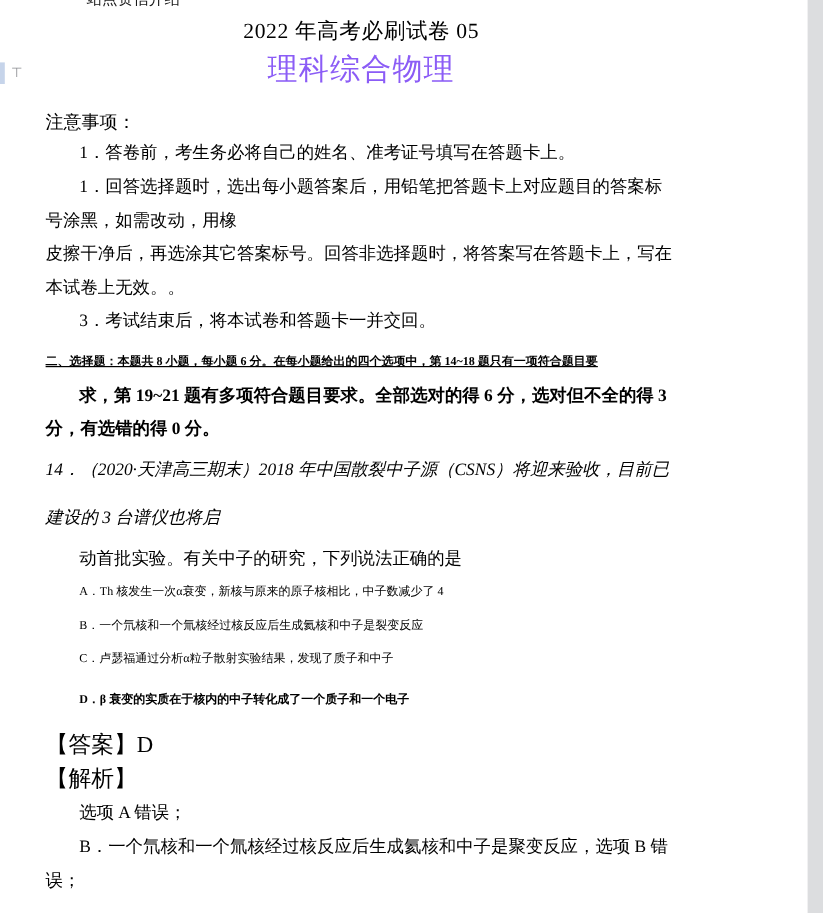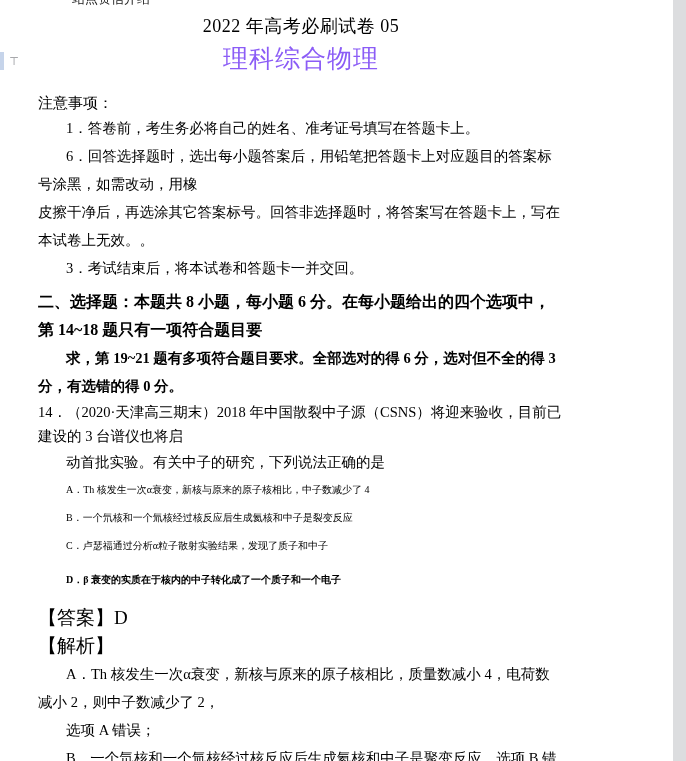--- a/index.html
+++ b/index.html
@@ -114,39 +114,41 @@
     text-indent: 28px;
   }
   .notice-item-cont {
     font-size: 14.5px;
     line-height: 28px;
     margin: 0;
     text-indent: 0;
   }
 
   .section-rule {
-    font-size: 16px;
+    font-size: 10px;
     line-height: 28px;
     font-weight: bold;
     margin: 6px 0 0 0;
     text-indent: 0;
+    text-decoration: underline;
   }
   .section-rule-cont {
     font-size: 14.5px;
     line-height: 28px;
     font-weight: bold;
     margin: 0;
     text-indent: 28px;
   }
 
   .question-line {
     font-size: 14.5px;
-    line-height: 24px;
-    margin: 0;
-    text-indent: 0;
+    line-height: 40px;
+    margin: 0;
+    text-indent: 0;
+    font-style: italic;
   }
   .question-cont {
     font-size: 14.5px;
     line-height: 28px;
     margin: 0;
     text-indent: 28px;
   }
   .choice-line {
     font-size: 10px;
     line-height: 28px;
@@ -191,21 +193,21 @@
   <div id="doc-body">
 
     <div class="title-main">2022 年高考必刷试卷 05</div>
 
     <div class="title-sub">理科综合物理</div>
 
     <div class="notice-heading">注意事项：</div>
 
     <div class="notice-item">1．答卷前，考生务必将自己的姓名、准考证号填写在答题卡上。</div>
 
-    <div class="notice-item">6．回答选择题时，选出每小题答案后，用铅笔把答题卡上对应题目的答案标号涂黑，如需改动，用橡</div>
+    <div class="notice-item">1．回答选择题时，选出每小题答案后，用铅笔把答题卡上对应题目的答案标号涂黑，如需改动，用橡</div>
 
     <div class="notice-item-cont">皮擦干净后，再选涂其它答案标号。回答非选择题时，将答案写在答题卡上，写在本试卷上无效。。</div>
 
     <div class="notice-item">3．考试结束后，将本试卷和答题卡一并交回。</div>
 
     <div class="section-rule">二、选择题：本题共 8 小题，每小题 6 分。在每小题给出的四个选项中，第 14~18 题只有一项符合题目要</div>
 
     <div class="section-rule-cont">求，第 19~21 题有多项符合题目要求。全部选对的得 6 分，选对但不全的得 3 分，有选错的得 0 分。</div>
 
     <div class="question-line">
@@ -223,21 +225,20 @@
     <div class="choice-line spaced">D．β 衰变的实质在于核内的中子转化成了一个质子和一个电子</div>
 
     <div class="gap-md"></div>
 
     <div class="meta-line">
       <span>【答案】</span><span>D</span>
     </div>
 
     <div class="meta-line">【解析】</div>
 
-    <div class="analysis-line">A．Th 核发生一次α衰变，新核与原来的原子核相比，质量数减小 4，电荷数减小 2，则中子数减少了 2，</div>
 
     <div class="analysis-cont">选项 A 错误；</div>
 
     <div class="analysis-line">B．一个氘核和一个氚核经过核反应后生成氦核和中子是聚变反应，选项 B 错误；</div>
 
   </div>
 
   <div id="right-margin-strip"></div>
 </div>
 

